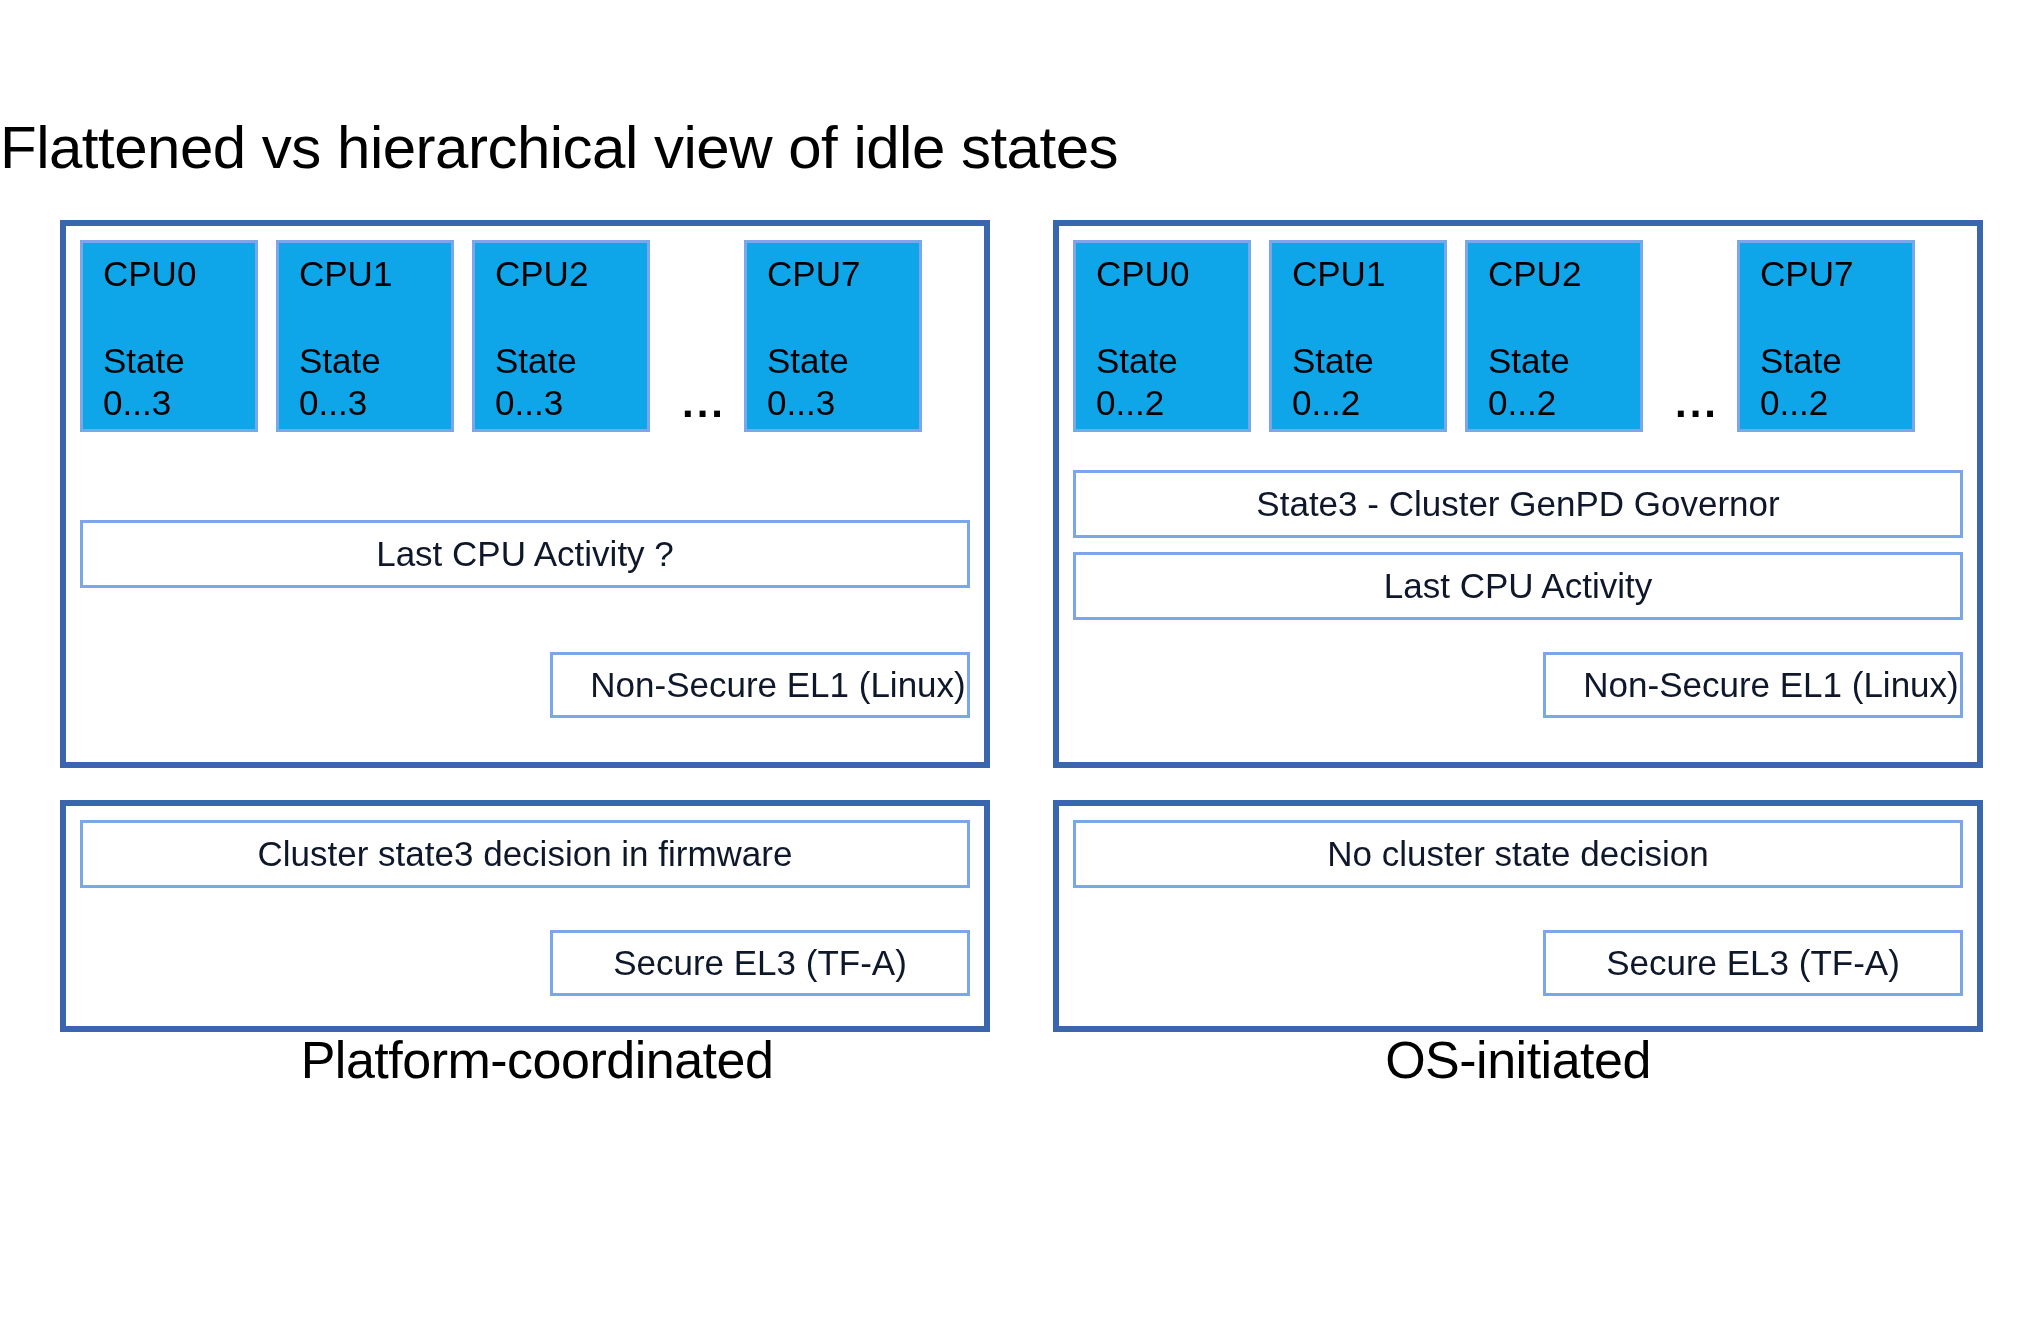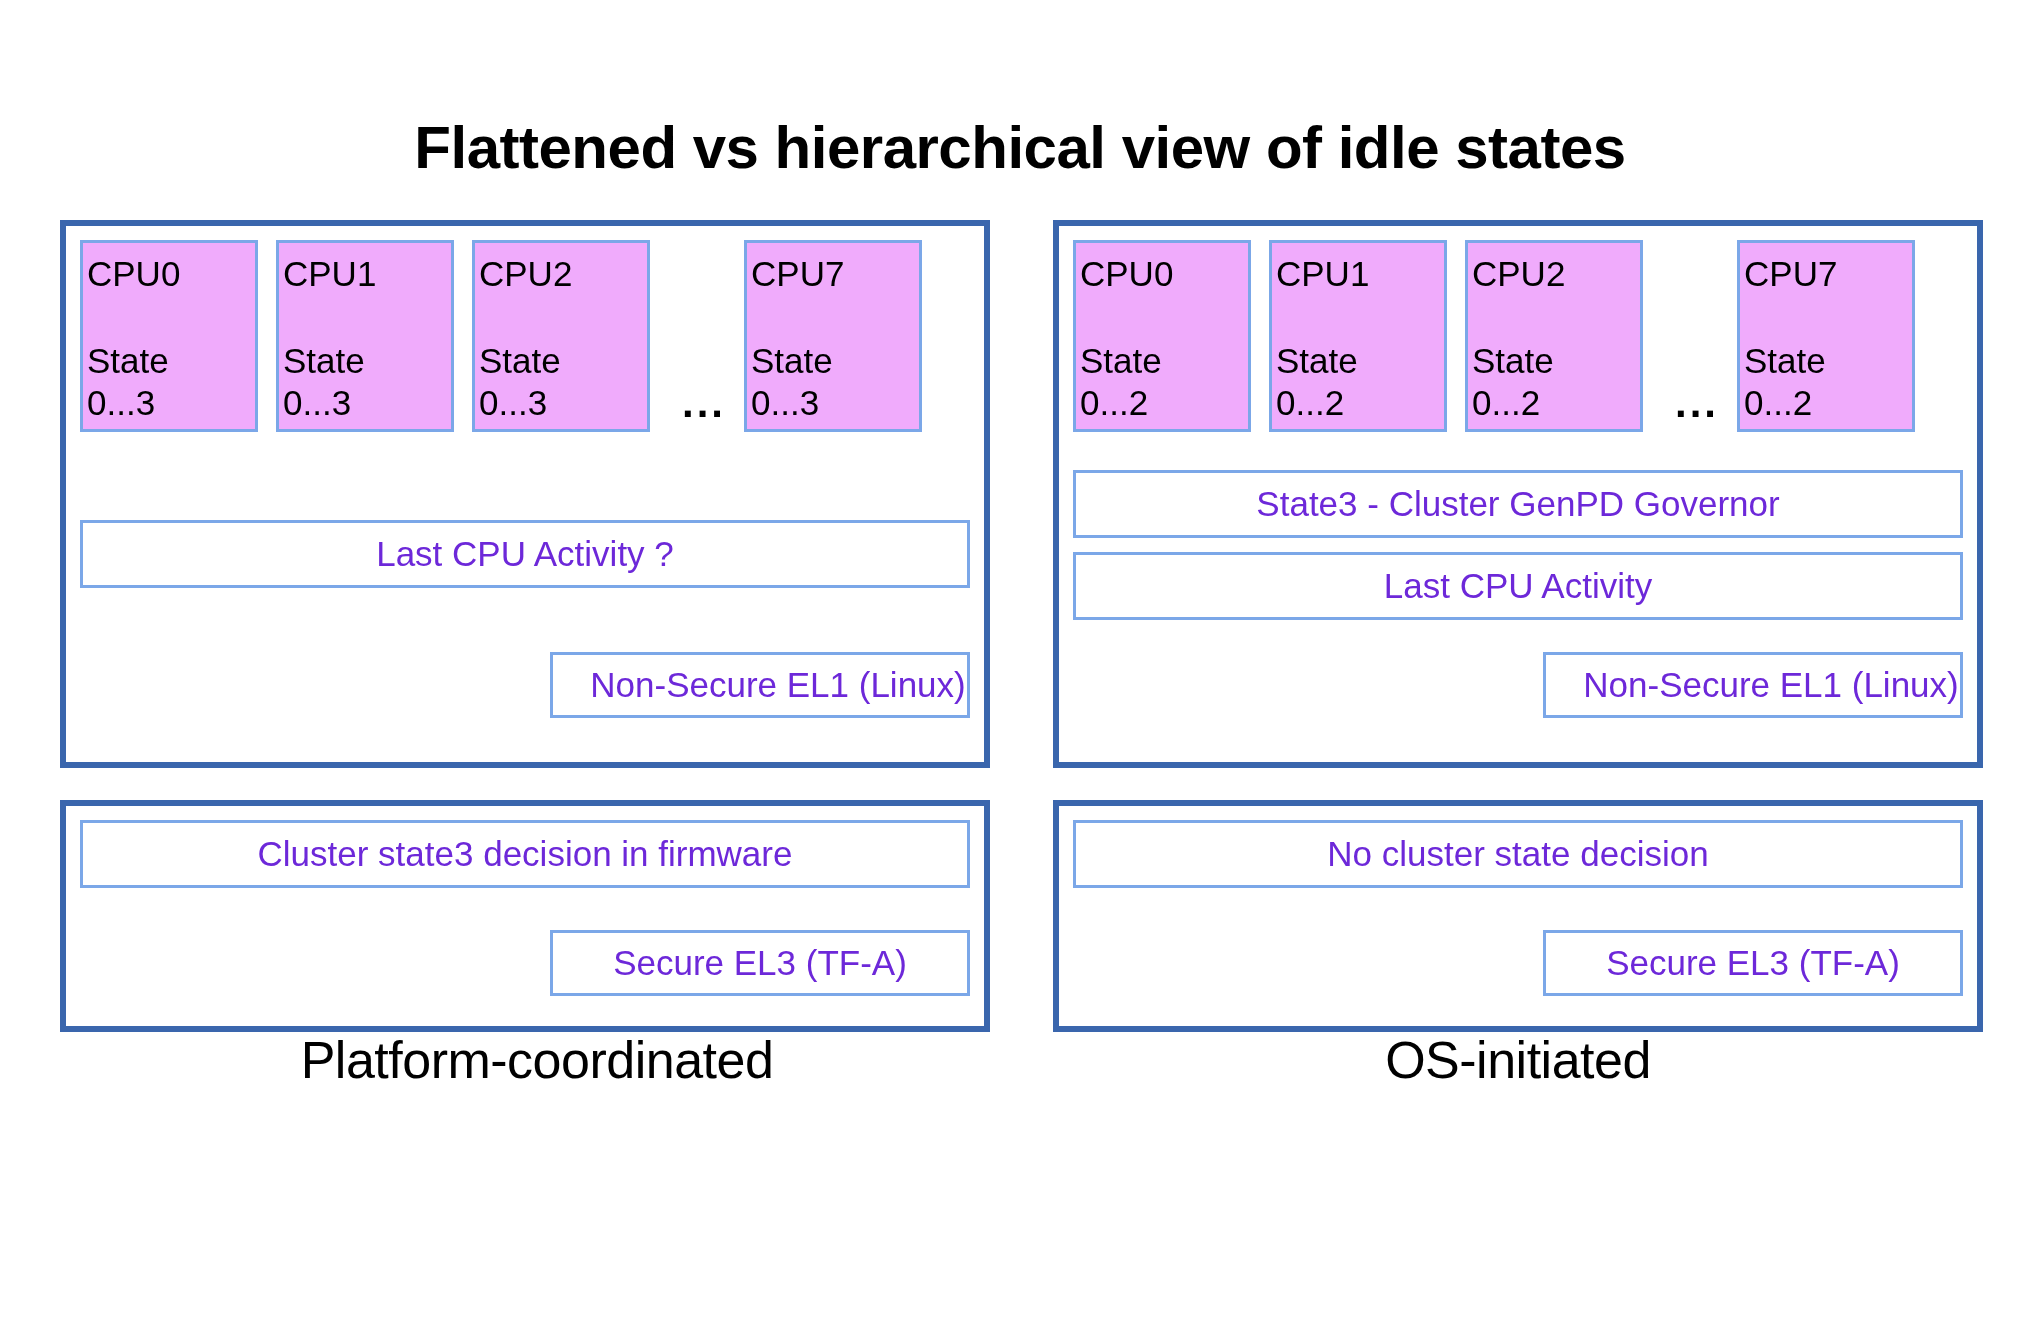--- a/index.html
+++ b/index.html
@@ -15,23 +15,22 @@
     overflow: hidden;
     position: relative;
   }
 
   
   .slide-title {
     position: absolute;
     left: 0;
     top: 115px;
     width: 2040px;
-    text-align: center;
     font-size: 60px;
-    font-weight: 700;
+    font-weight: 400;
     line-height: 1.1;
     color: #000000;
     letter-spacing: -0.5px;
   }
 
   
   .column {
     position: absolute;
     top: 220px;
     width: 930px;
@@ -52,37 +51,37 @@
   
   .box {
     box-sizing: border-box;
     border: 3px solid #7ba7e8;
     background: #ffffff;
     display: flex;
     align-items: center;
     justify-content: center;
     font-size: 35px;
     line-height: 1.2;
-    color: #6d28d9;
+    color: #0f172a;
   }
 
   
   .cpu-row {
     display: flex;
     align-items: flex-start;
     height: 198px;
     position: relative;
   }
   .cpu-box {
     box-sizing: border-box;
     border: 3px solid #7ba7e8;
-    background: #f0abfc;
+    background: #0ea5e9;
     width: 178px;
     height: 192px;
-    padding: 10px 0 0 4px;
+    padding: 10px 0 0 20px;
     display: block;
     text-align: left;
     font-size: 35px;
     line-height: 1.18;
     margin-right: 18px;
   }
   .cpu-box .cpu-label { display: block; }
   .cpu-box .cpu-state {
     display: block;
     margin-top: 46px;

